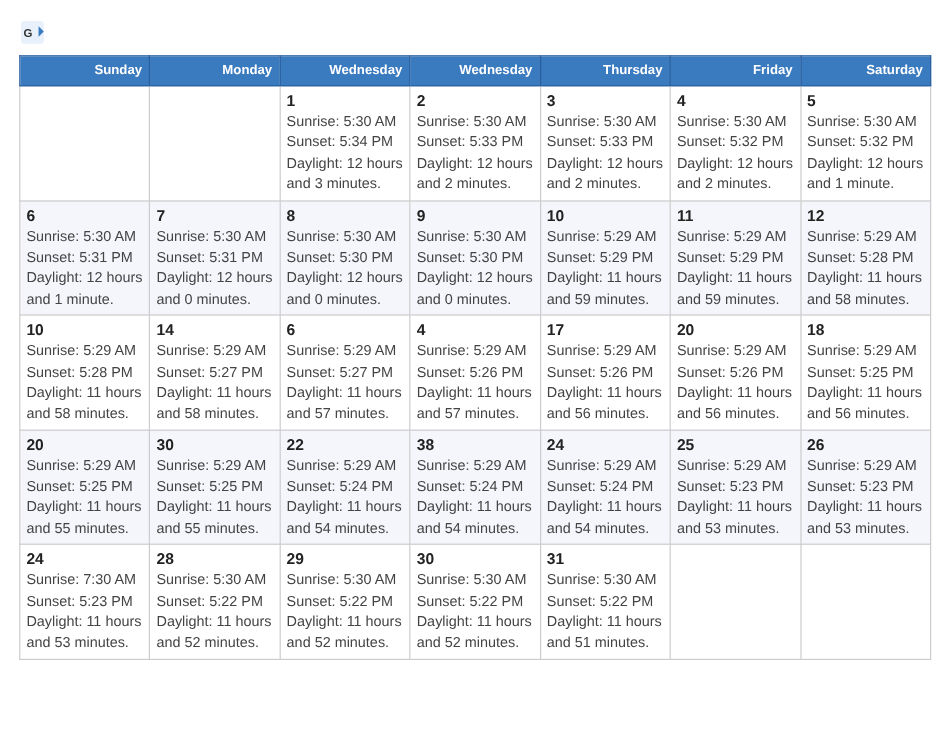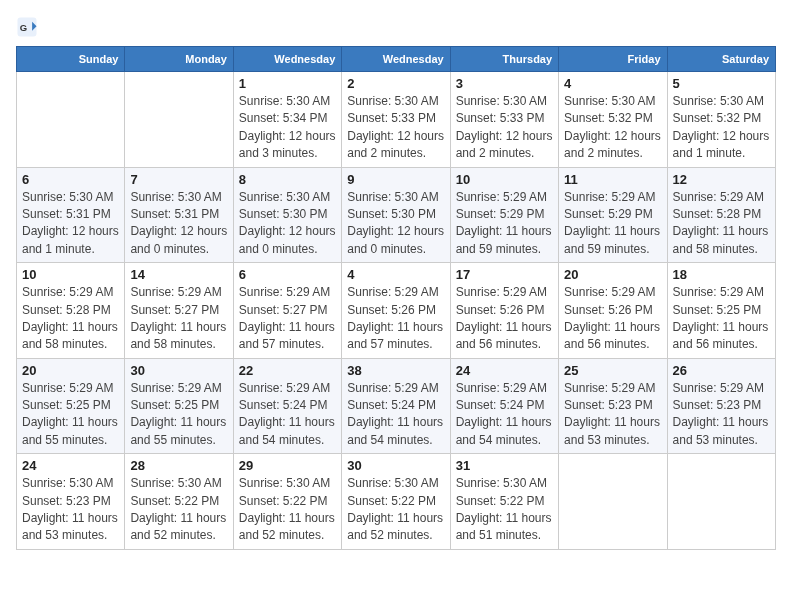--- a/index.html
+++ b/index.html
@@ -284,21 +284,21 @@
         <td>
           <span class="day-number">26</span>
           <div class="day-info">Sunrise: 5:29 AM
 Sunset: 5:23 PM
 Daylight: 11 hours and 53 minutes.</div>
         </td>
       </tr>
       <tr>
         <td>
           <span class="day-number">24</span>
-          <div class="day-info">Sunrise: 5:30 AM
+          <div class="day-info">Sunrise: 7:30 AM
 Sunset: 5:23 PM
 Daylight: 11 hours and 53 minutes.</div>
         </td>
         <td>
           <span class="day-number">28</span>
           <div class="day-info">Sunrise: 5:30 AM
 Sunset: 5:22 PM
 Daylight: 11 hours and 52 minutes.</div>
         </td>
         <td>

